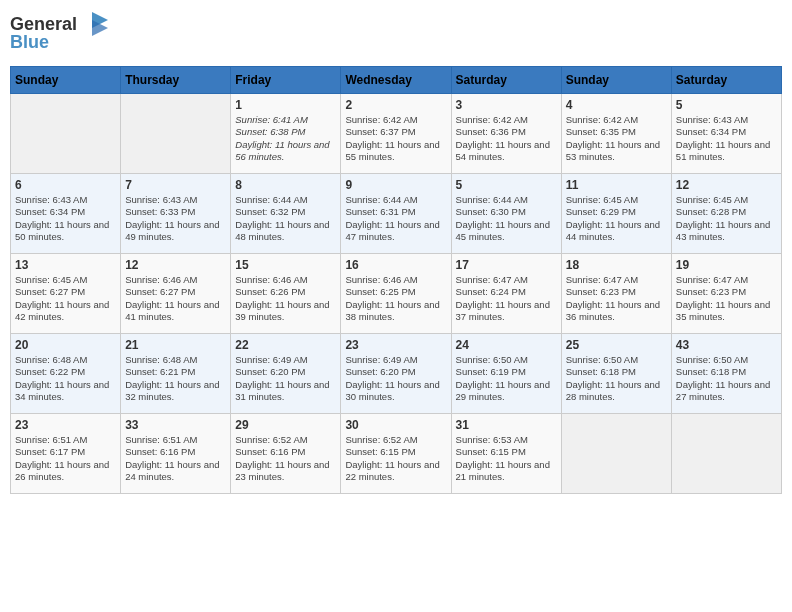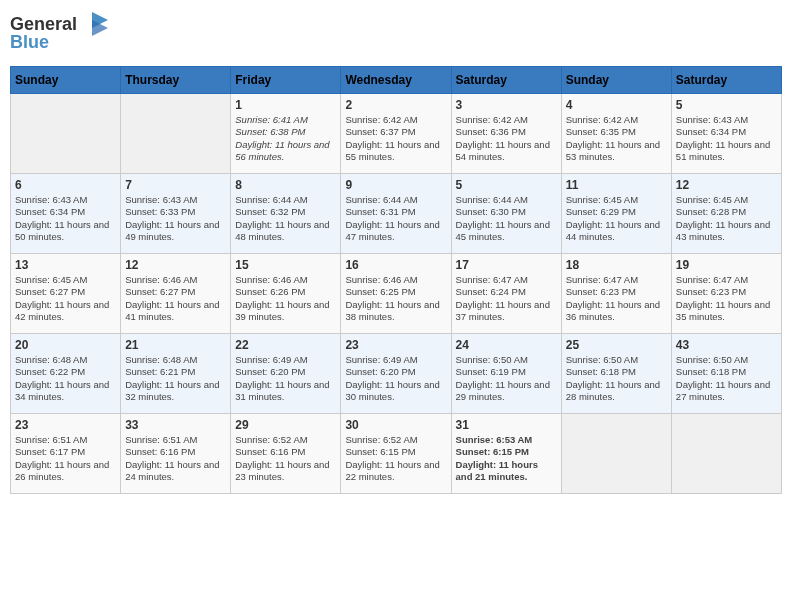--- a/index.html
+++ b/index.html
@@ -302,21 +302,21 @@
 Daylight: 11 hours and 23 minutes.</div>
         </td>
         <td>
           <span class="day-num">30</span>
           <div class="cell-info" style="white-space: pre-line;">Sunrise: 6:52 AM
 Sunset: 6:15 PM
 Daylight: 11 hours and 22 minutes.</div>
         </td>
         <td>
           <span class="day-num">31</span>
-          <div class="cell-info" style="white-space: pre-line; font-weight: bold;">Sunrise: 6:53 AM
+          <div class="cell-info" style="white-space: pre-line;">Sunrise: 6:53 AM
 Sunset: 6:15 PM
 Daylight: 11 hours and 21 minutes.</div>
         </td>
         <td class="empty-cell"></td>
         <td class="empty-cell"></td>
       </tr>
     </tbody>
 </table>
 
 </body></html>

